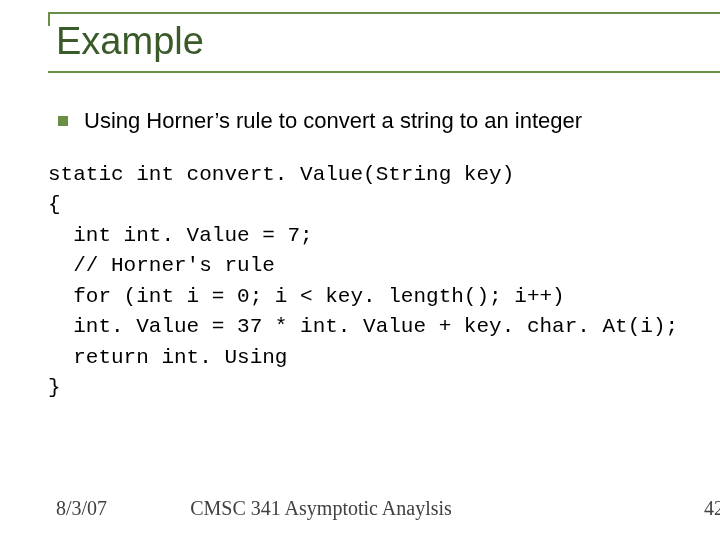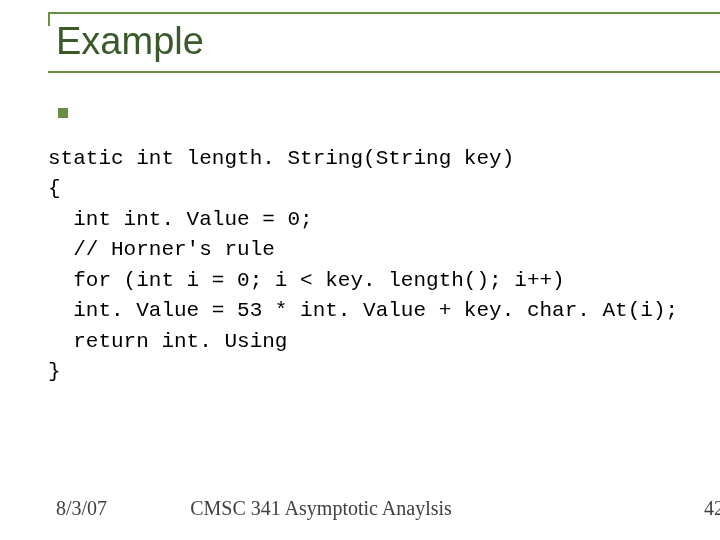--- a/index.html
+++ b/index.html
@@ -112,28 +112,29 @@
   <div class="title-wrap">
     <div class="title-rule-top"></div>
     <div class="title-tick"></div>
     <div class="title-text">Example</div>
     <div class="title-rule-bottom"></div>
   </div>
 
   <div class="body">
     <div class="bullet-line">
       <div class="bullet-box"></div>
+      <div>Using Horner’s rule to convert a string to an integer</div>
     </div>
 
-    <div class="code-block"><span>static int length. String(String key)</span>
+    <div class="code-block"><span>static int convert. Value(String key)</span>
 <span>{</span>
-<span>  int int. Value = 0;</span>
+<span>  int int. Value = 7;</span>
 <span>  // Horner's rule</span>
 <span>  for (int i = 0; i &lt; key. length(); i++)</span>
-<span>  int. Value = 53 * int. Value + key. char. At(i);</span>
+<span>  int. Value = 37 * int. Value + key. char. At(i);</span>
 <span>  return int. Using</span>
 <span>}</span></div>
   </div>
 
   <div class="footer">
     <div class="footer-date">8/3/07</div>
     <div class="footer-center">CMSC 341 Asymptotic Anaylsis</div>
     <div class="footer-page">42</div>
   </div>
 

